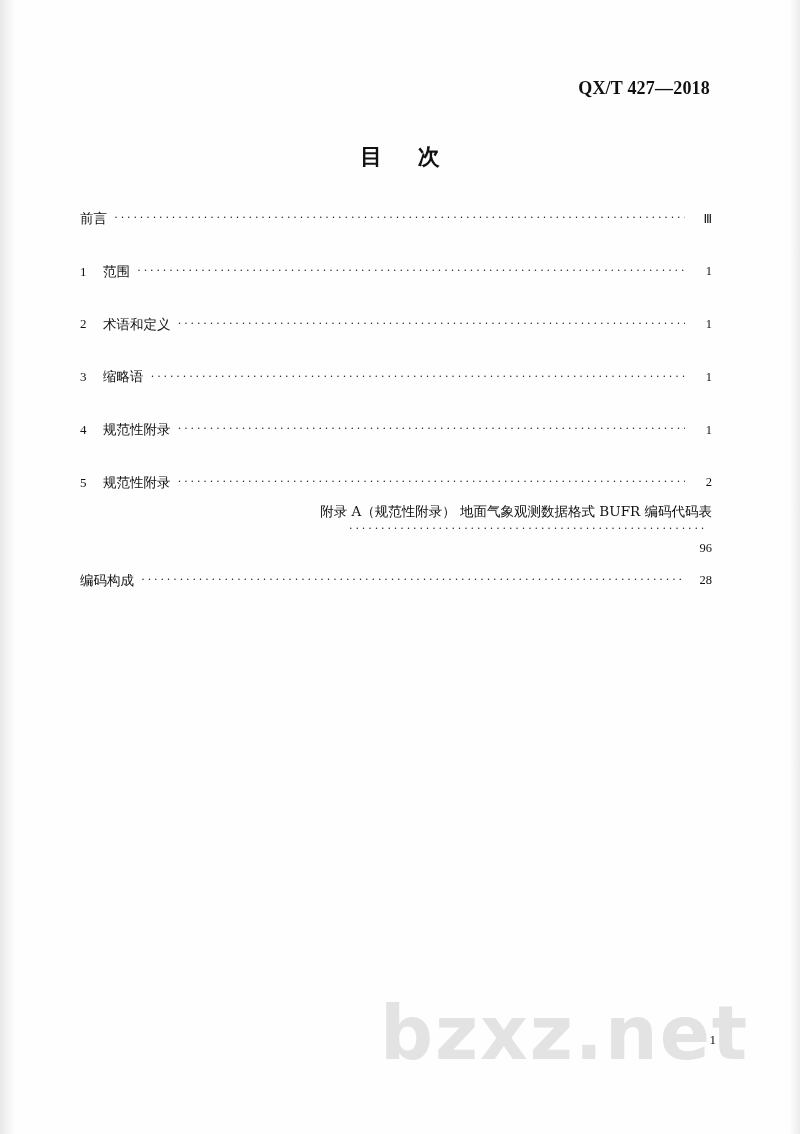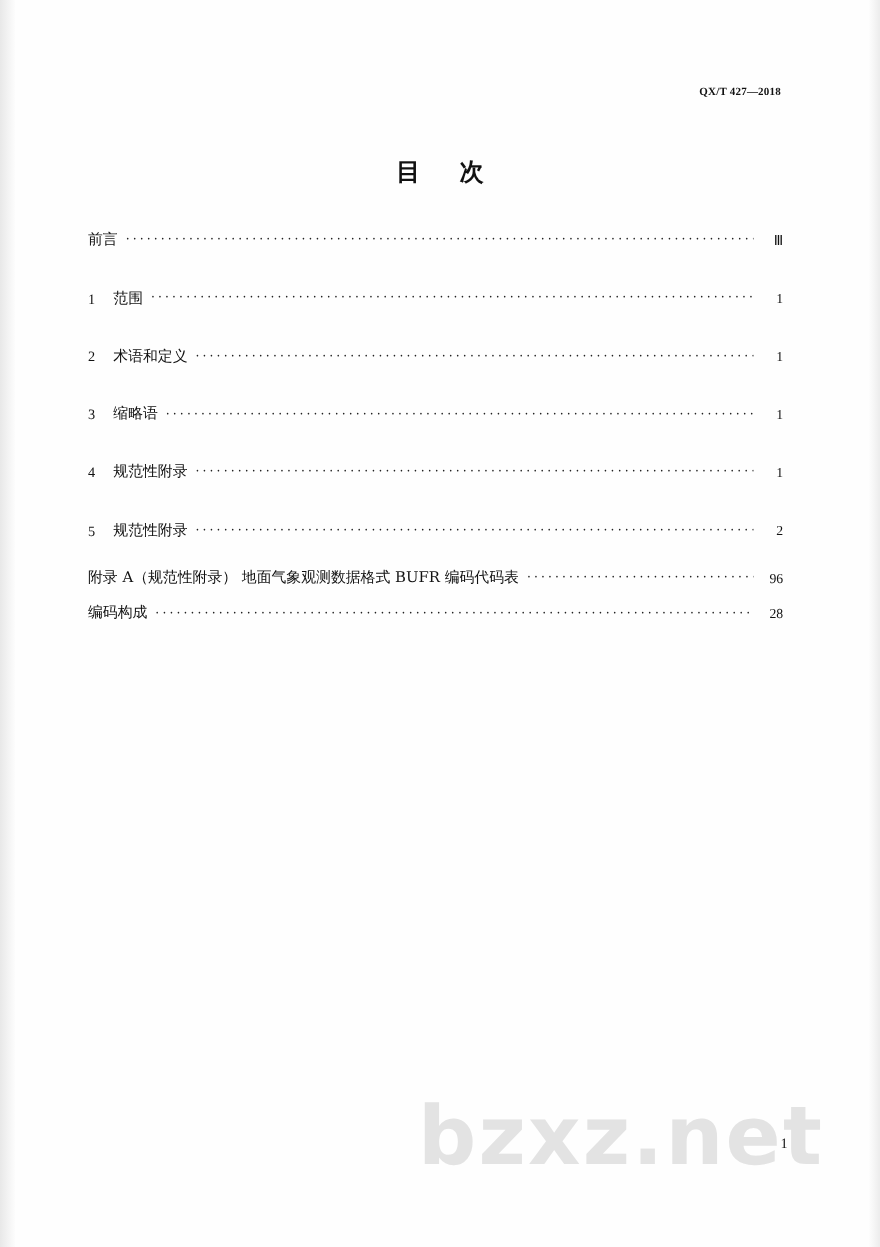--- a/index.html
+++ b/index.html
@@ -36,21 +36,21 @@
     width: 10px;
     background: linear-gradient(to left, #ececec, #fdfdfd);
     pointer-events: none;
   }
 
   .header {
     position: absolute;
     top: 78px;
     right: 90px;
     font-family: "Liberation Serif", serif;
-    font-size: 10px;
+    font-size: 18px;
     font-weight: bold;
     letter-spacing: 0.2px;
     color: #111;
   }
 
   .doc-title {
     position: absolute;
     top: 142px;
     left: 0;
     width: 100%;
@@ -72,22 +72,23 @@
 
   .toc-row {
     display: flex;
     align-items: flex-end;
     font-size: 13px;
     line-height: 1.5;
     margin-bottom: 8.5px;
     color: #111;
   }
   .toc-row.gap-big {
-    margin-top: 23px;
+    margin-top: 8px;
     margin-bottom: 12px;
+    flex-direction: column;
   }
   .toc-num {
     flex: 0 0 auto;
     min-width: 14px;
     font-family: "Liberation Serif", serif;
     font-size: 13px;
   }
   .toc-label {
     flex: 0 0 auto;
     font-family: "DejaVu Serif", serif;

